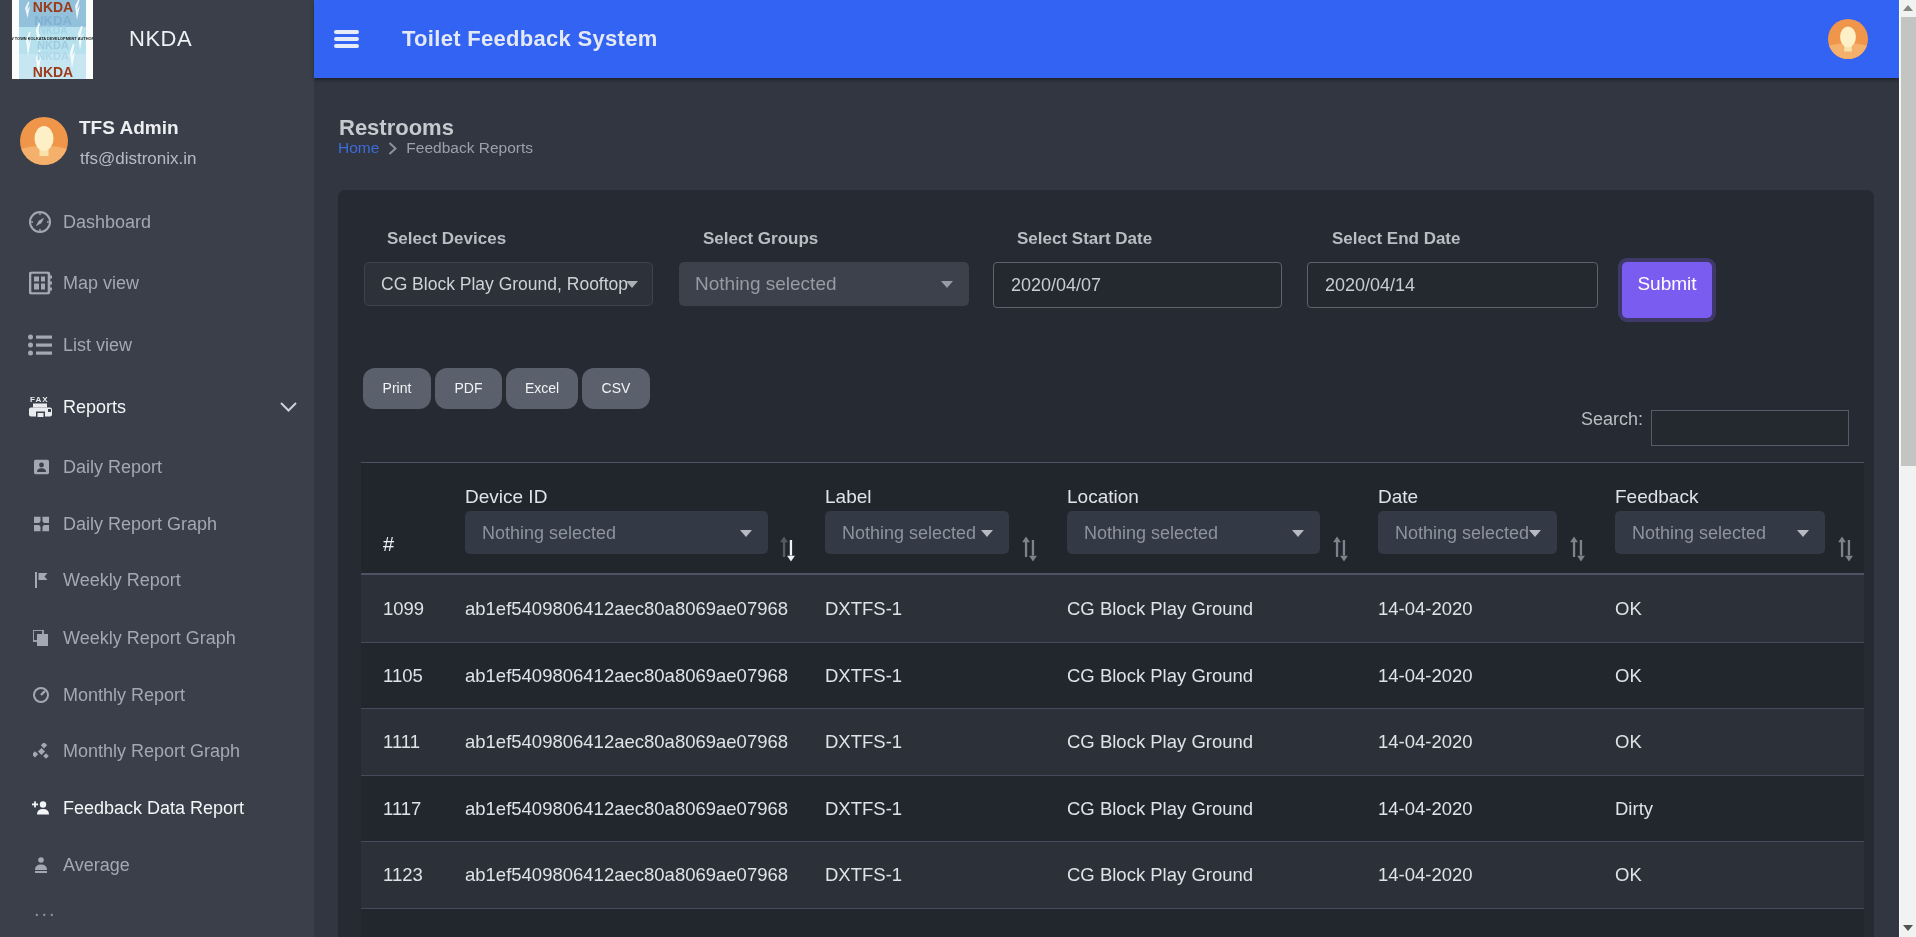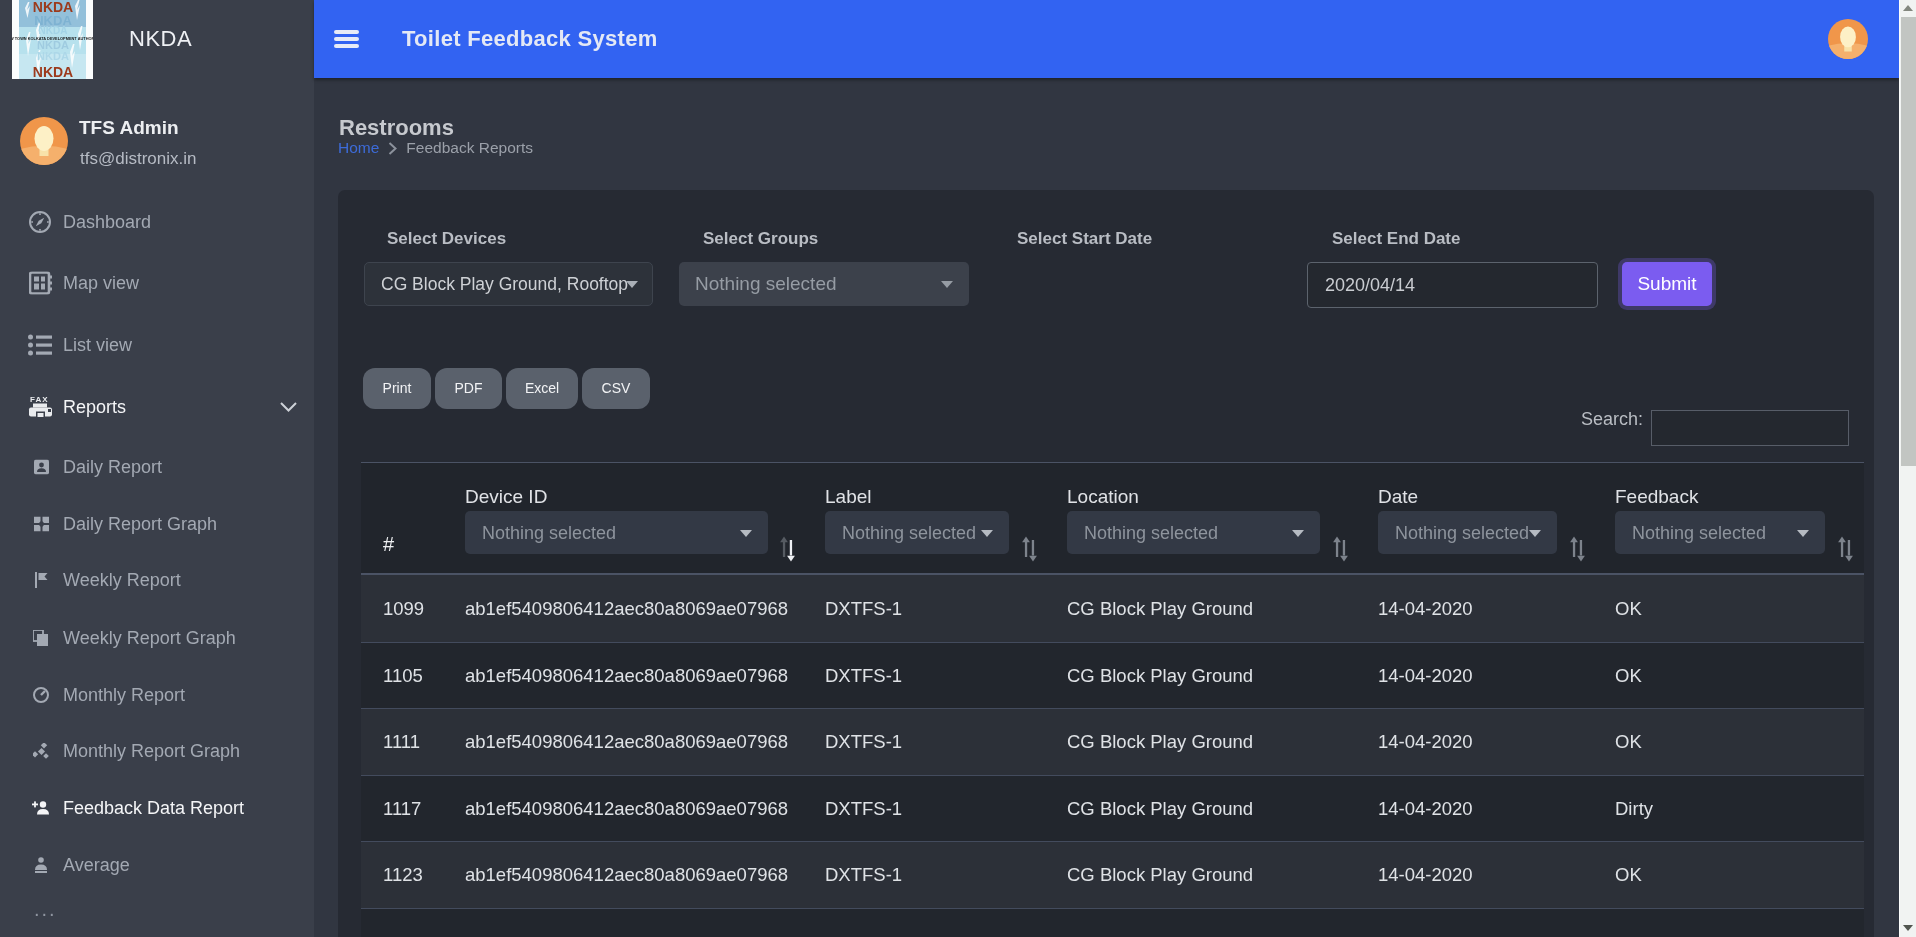--- a/index.html
+++ b/index.html
@@ -30,21 +30,21 @@
 #bc .cur { color:#9ba0a9; }
 
 #card { left:338px; top:190px; width:1536px; height:800px; background:#262a33; border-radius:7px; }
 
 .flabel { position:absolute; font-size:17px; font-weight:bold; color:#b9bdc4; white-space:nowrap;margin-left:24px; }
 .fsel { position:absolute; top:72px; height:44px; border-radius:5px; }
 .fsel .st { position:absolute; left:16px; top:50%; transform:translateY(-50%); font-size:19px; white-space:nowrap; }
 .caret { position:absolute; right:16px; top:50%; margin-top:-3px; width:0; height:0; border-left:6.5px solid transparent; border-right:6.5px solid transparent; border-top:7.5px solid #a9aeb6; }
 .finput { position:absolute; top:72px; height:46px; background:#24282f; border:1px solid #5c636d; border-radius:4px; color:#c9ccd1; font-size:18px; line-height:44px; padding-left:17px; }
 
-#submit { left:1284px; top:72px; width:90px; height:44px; background:#7b5cf0; border-radius:5px; color:#fff; font-size:19px; text-align:center; line-height:44px; box-shadow:0 0 0 4px rgba(118,92,230,0.30); }
+#submit { left:1284px; top:72px; width:90px; height:56px; background:#7b5cf0; border-radius:5px; color:#fff; font-size:19px; text-align:center; line-height:44px; box-shadow:0 0 0 4px rgba(118,92,230,0.30); }
 
 .gbtn { position:absolute; top:178px; height:41px; background:#5a616c; border-radius:12px; color:#f2f3f5; font-size:14px; text-align:center; line-height:41px; }
 
 #slabel { left:1230px; top:219px; width:75px; text-align:right; font-size:18px; color:#b9bdc3; }
 #sinput { left:1313px; top:220px; width:198px; height:36px; background:#24282f; border:1px solid #575d68; }
 
 
 #thead { left:23px; top:272px; width:1503px; height:113px; background:#21252c; border-top:1px solid #4b5365; border-bottom:2px solid #4b5365; }
 .hlab { position:absolute; top:23px; font-size:19px; color:#e0e2e6; }
 .hsel { position:absolute; top:48px; height:43px; background:#333945; border-radius:5px; }
@@ -270,20 +270,21 @@
   <div class="flabel" style="left:970px;top:39px">Select End Date</div>
 
   <div class="fsel" style="left:26px;width:289px;background:#2d323a;border:1px solid #3e444e;">
     <span class="st" style="color:#ced1d5;font-size:17.5px">CG Block Play Ground, Rooftop</span>
     <span class="caret" style="border-top-color:#aab0b7;right:14px"></span>
   </div>
   <div class="fsel" style="left:341px;width:290px;background:#3c414b;">
     <span class="st" style="color:#969ca4">Nothing selected</span>
     <span class="caret" style="border-top-color:#969ca4"></span>
   </div>
+  <div class="finput" style="left:655px;width:289px;">2020/04/07</div>
   <div class="finput" style="left:969px;width:291px;">2020/04/14</div>
   <div id="submit" class="abs">Submit</div>
 
   <div class="gbtn" style="left:25px;width:68px;">Print</div>
   <div class="gbtn" style="left:97px;width:67px;">PDF</div>
   <div class="gbtn" style="left:168px;width:72px;">Excel</div>
   <div class="gbtn" style="left:244px;width:68px;">CSV</div>
 
   <div id="slabel" class="abs">Search:</div>
   <div id="sinput" class="abs"></div>

